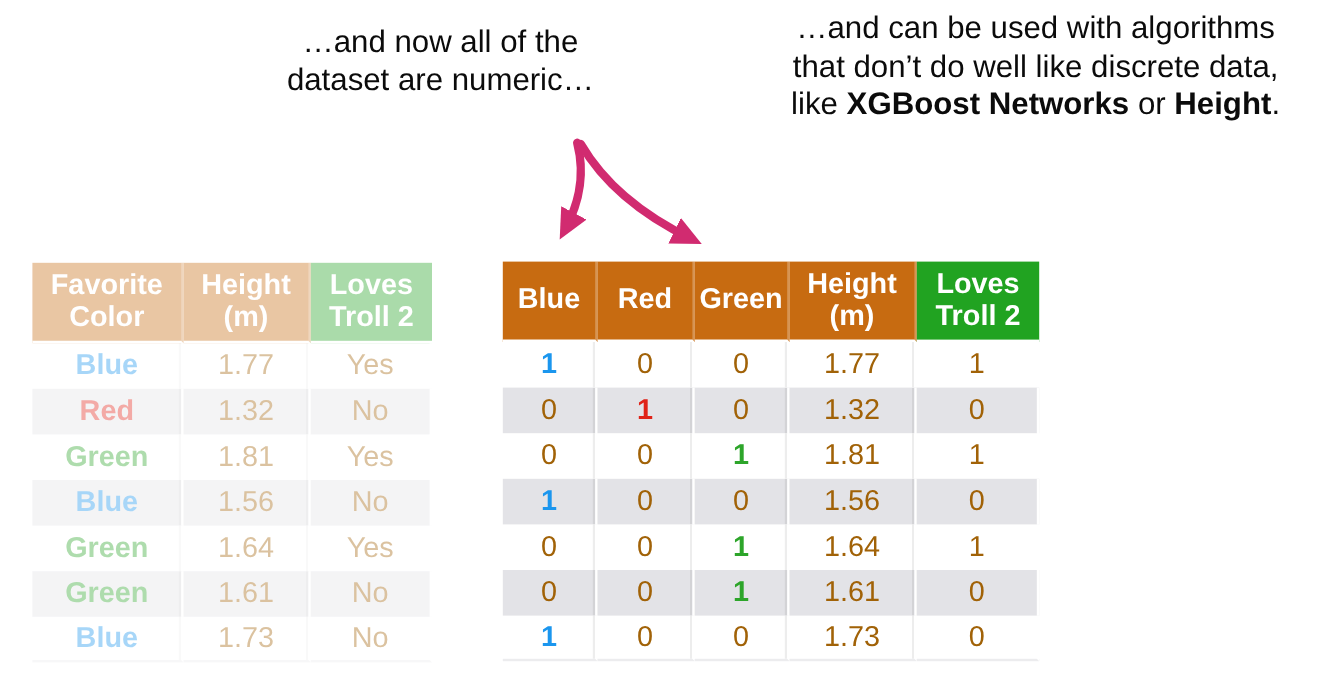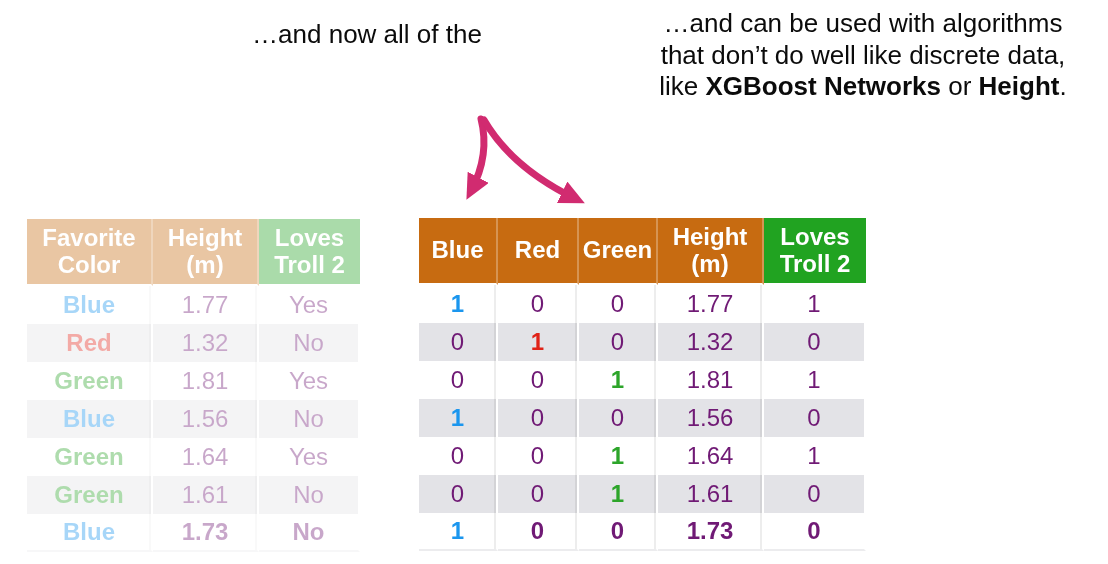--- a/index.html
+++ b/index.html
@@ -39,34 +39,35 @@
   #encoded-table col:nth-child(5){ width:102px; }
 
   th { height:67px; font-size:24px; font-weight:700; color:#ffffff;
        text-align:center; vertical-align:middle; line-height:1.12; padding:0 0;
        border-right:2px solid rgba(255,255,255,0.28); border-bottom:2px solid #ffffff;
        box-sizing:border-box; }
   th:last-child { border-right:none; }
   th.hdr-orange { background:var(--header_orange); }
   th.hdr-green  { background:var(--header_green); }
 
-  td { height:38px; font-size:24px; color:#701a75; text-align:center;
+  td { height:38px; font-size:24px; color:#a16207; text-align:center;
        vertical-align:middle; padding:0; box-sizing:border-box;
        border-right:2px solid #ffffff; }
   td:not(:last-child){ box-shadow: inset -2px 0 0 rgba(0,0,0,0.07); }
   tbody tr:nth-child(even) td { background:var(--row_alt); }
-  tbody tr:last-child td { border-bottom:2px solid #ececee;font-weight:bold; }
+  tbody tr:last-child td { border-bottom:2px solid #ececee; }
 </style>
 </head>
 <body>
 
 <div class="canvas">
 
   <div class="note note-left">
     <div>…and now all of the</div>
+    <div>dataset are numeric…</div>
   </div>
 
   <div class="note note-right">
     <div>…and can be used with algorithms</div>
     <div>that don’t do well like discrete data,</div>
     <div>
       <span>like </span><b>XGBoost Networks</b><span> or </span><b>Height</b><span>.</span>
     </div>
   </div>
 

